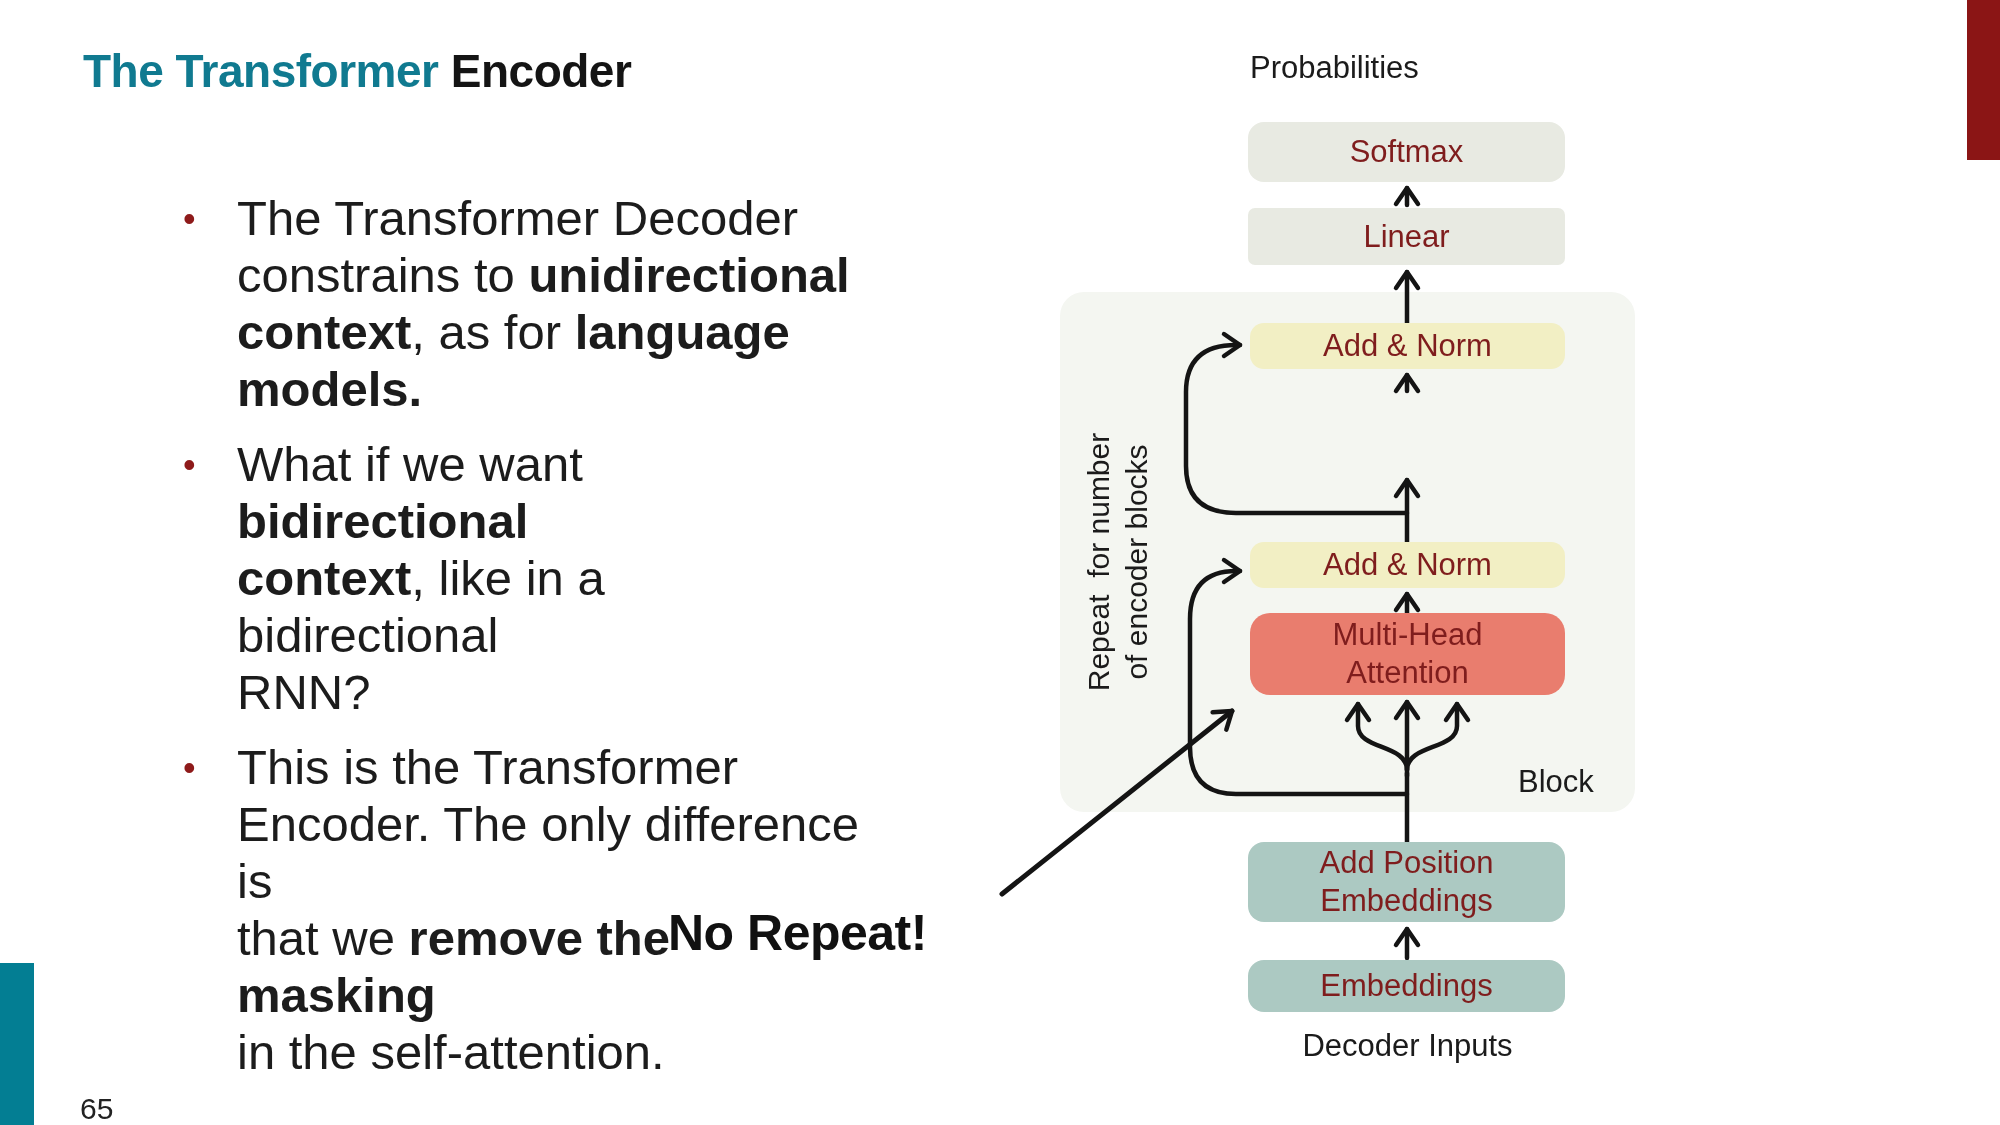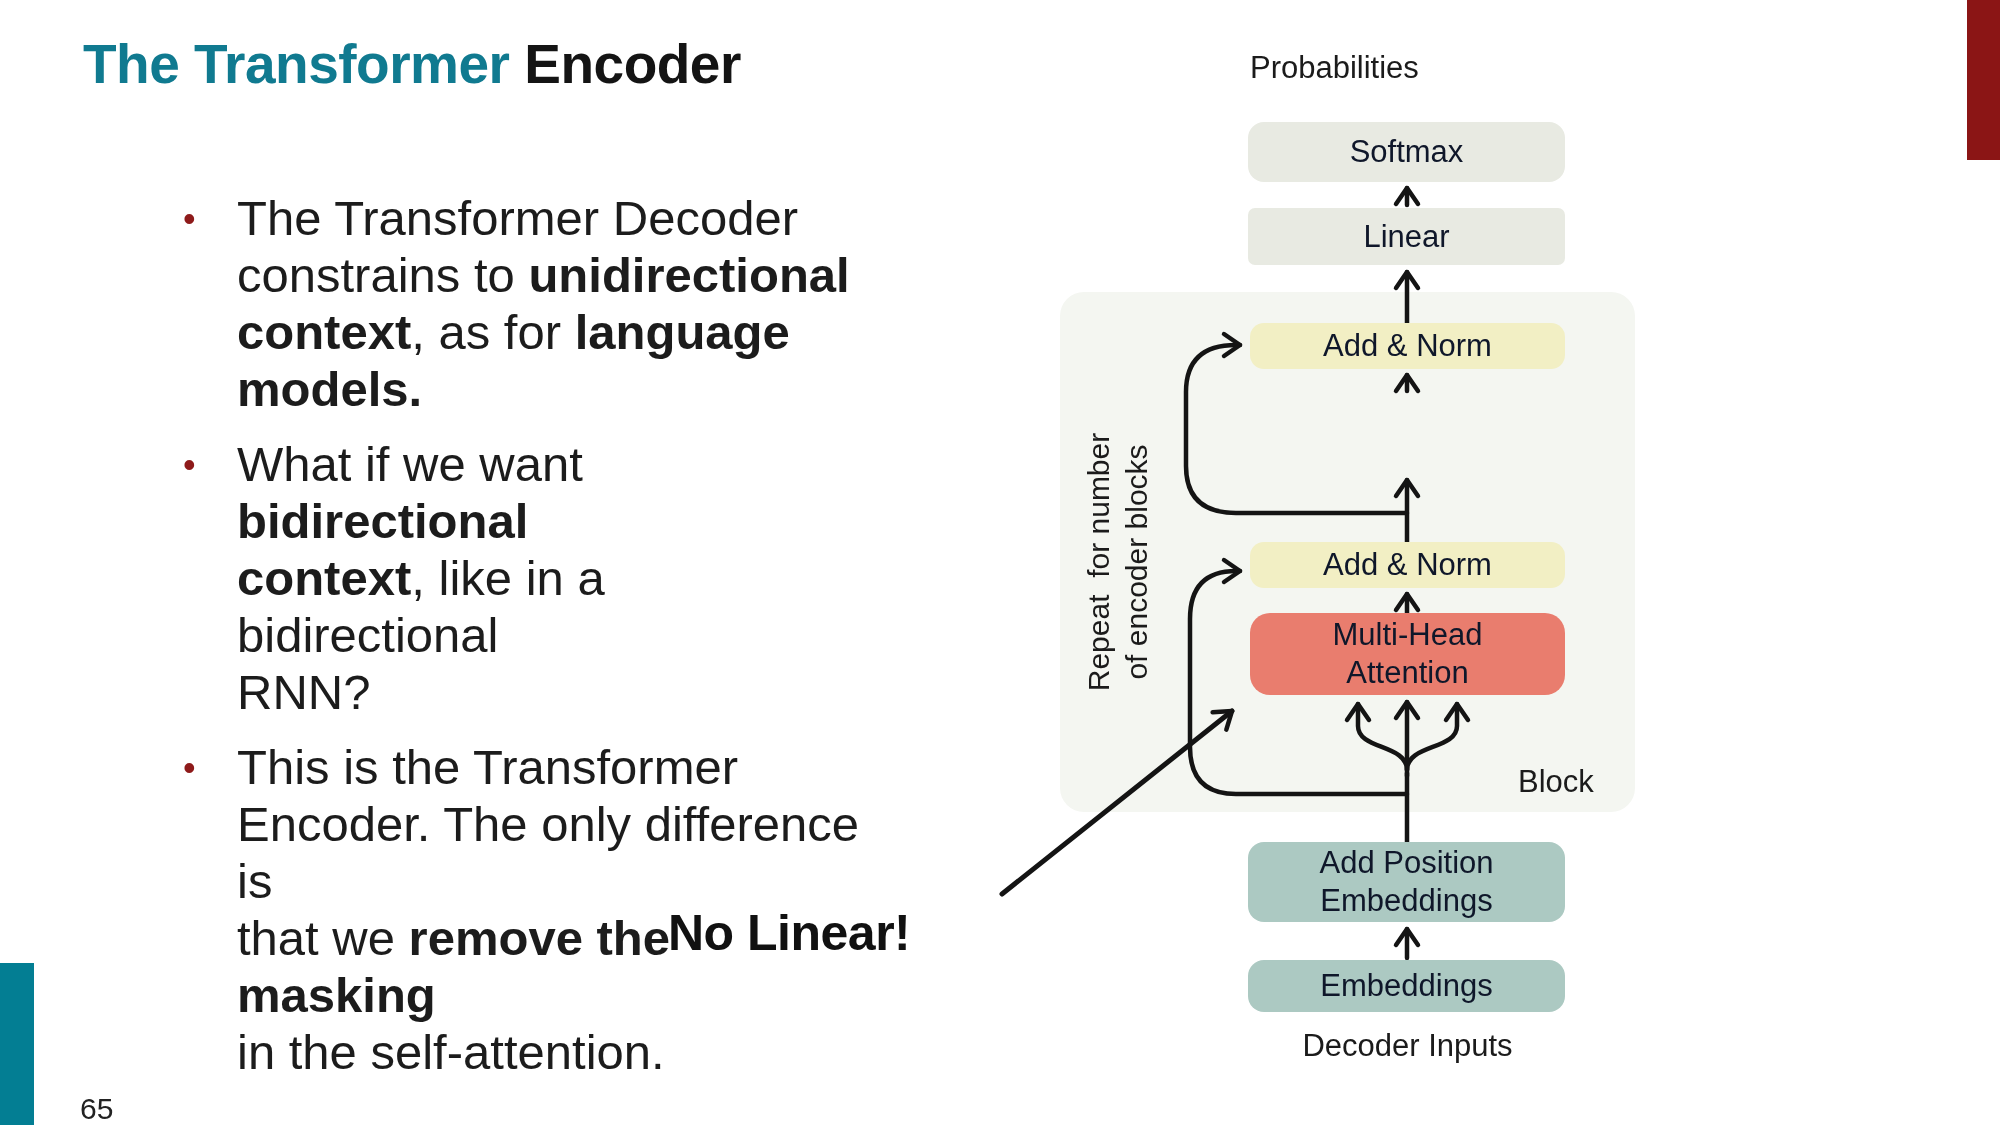--- a/index.html
+++ b/index.html
@@ -4,21 +4,21 @@
 <style>
   html,body{margin:0;padding:0;background:#fff;}
   .slide{position:relative;width:2000px;height:1125px;background:#ffffff;
          font-family:"Liberation Sans",sans-serif;overflow:hidden;}
 
   
   .corner-red{position:absolute;left:1967px;top:0;width:33px;height:160px;background:var(--corner-red);}
   .sidebar-teal{position:absolute;left:0;top:963px;width:34px;height:162px;background:var(--sidebar-teal);}
 
   
-  .title{position:absolute;left:83px;top:32px;font-size:55px;font-weight:700;
+  .title{position:absolute;left:83px;top:44px;font-size:46px;font-weight:700;
          letter-spacing:-0.5px;color:#141414;white-space:nowrap;}
   .title .hl{color:var(--title-teal);}
 
   
   .bullets{position:absolute;left:183px;top:190px;width:680px;}
   .bullet{display:flex;margin-bottom:18px;}
   .marker{flex:0 0 54px;width:54px;color:var(--bullet-marker);font-size:36px;line-height:57px;}
   .btext{font-size:49px;line-height:57px;color:#1c1c1c;white-space:pre-wrap;}
   .btext .b{font-weight:700;}
 
@@ -26,21 +26,21 @@
   .page-number{position:absolute;left:80px;top:1064px;font-size:30px;color:#222;margin-top:28px;}
 
   
   .panel{position:absolute;left:1060px;top:292px;width:575px;height:520px;
          background:var(--panel-bg);border-radius:24px;z-index:1;}
   .overlay{position:absolute;left:0;top:0;z-index:2;pointer-events:none;}
   .overlay path{stroke:var(--line-black);stroke-width:4.5;fill:none;stroke-linecap:round;stroke-linejoin:round;}
   .overlay .thick{stroke-width:5;}
 
   .bx{position:absolute;left:1250px;width:315px;display:flex;align-items:center;justify-content:center;
-      text-align:center;font-size:31px;color:#0f172a;white-space:pre-line;line-height:38px;z-index:3;}
+      text-align:center;font-size:31px;color:#7f1d1d;white-space:pre-line;line-height:38px;z-index:3;}
   #softmax{left:1248px;width:317px;top:122px;height:60px;background:var(--box-gray);border-radius:16px;}
   #linear{left:1248px;width:317px;top:208px;height:57px;background:var(--box-gray);border-radius:7px;}
   #addnorm1{top:323px;height:46px;background:var(--box-yellow);border-radius:14px;}
   #ff{top:391px;height:84px;background:var(--box-teal);border-radius:20px;}
   #addnorm2{top:542px;height:46px;background:var(--box-yellow);border-radius:14px;}
   #mh{top:613px;height:82px;background:var(--box-salmon);border-radius:20px;}
   #addpos{left:1248px;width:317px;top:842px;height:80px;background:var(--box-sage);border-radius:16px;}
   #emb{left:1248px;width:317px;top:960px;height:52px;background:var(--box-sage);border-radius:16px;}
 
   .dlabel{position:absolute;color:#1b1b1b;font-size:31px;z-index:3;}
@@ -76,21 +76,21 @@
       </div>
       <div class="bullet">
         <span class="marker">•</span>
         <div class="btext"><span>This is the Transformer
 Encoder. The only difference is
 that we </span><span class="b">remove the masking</span><span>
 in the self-attention.</span></div>
       </div>
     </div>
 
-  <div class="annotation">No Linear!</div>
+  <div class="annotation">No Repeat!</div>
   <div class="page-number">65</div>
 
   <div class="panel"></div>
 
   <svg class="overlay" width="2000" height="1125" viewBox="0 0 2000 1125">
     <defs>
       <marker id="ah" markerUnits="userSpaceOnUse" markerWidth="34" markerHeight="34" refX="24" refY="17" orient="auto">
         <path d="M8,6 L24,17 L8,28"></path>
       </marker>
     </defs>

